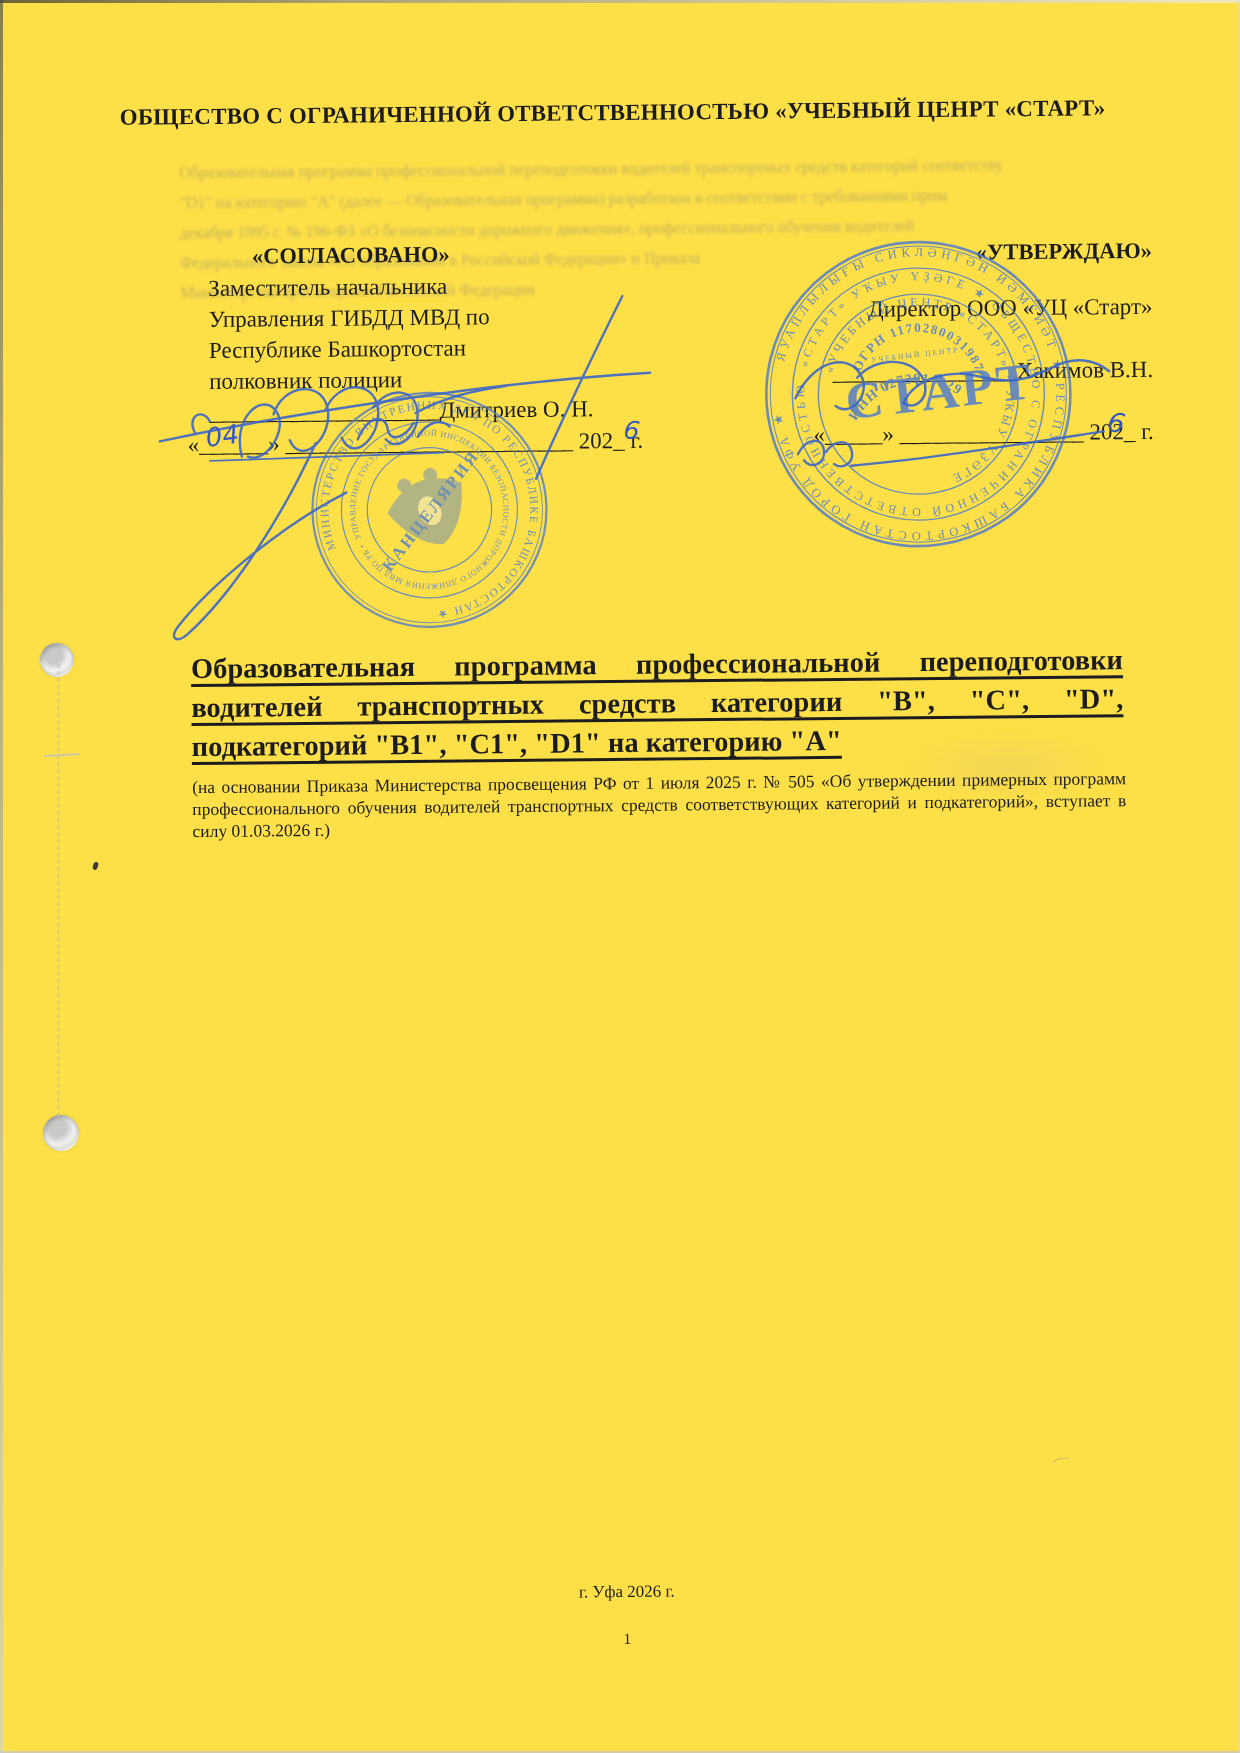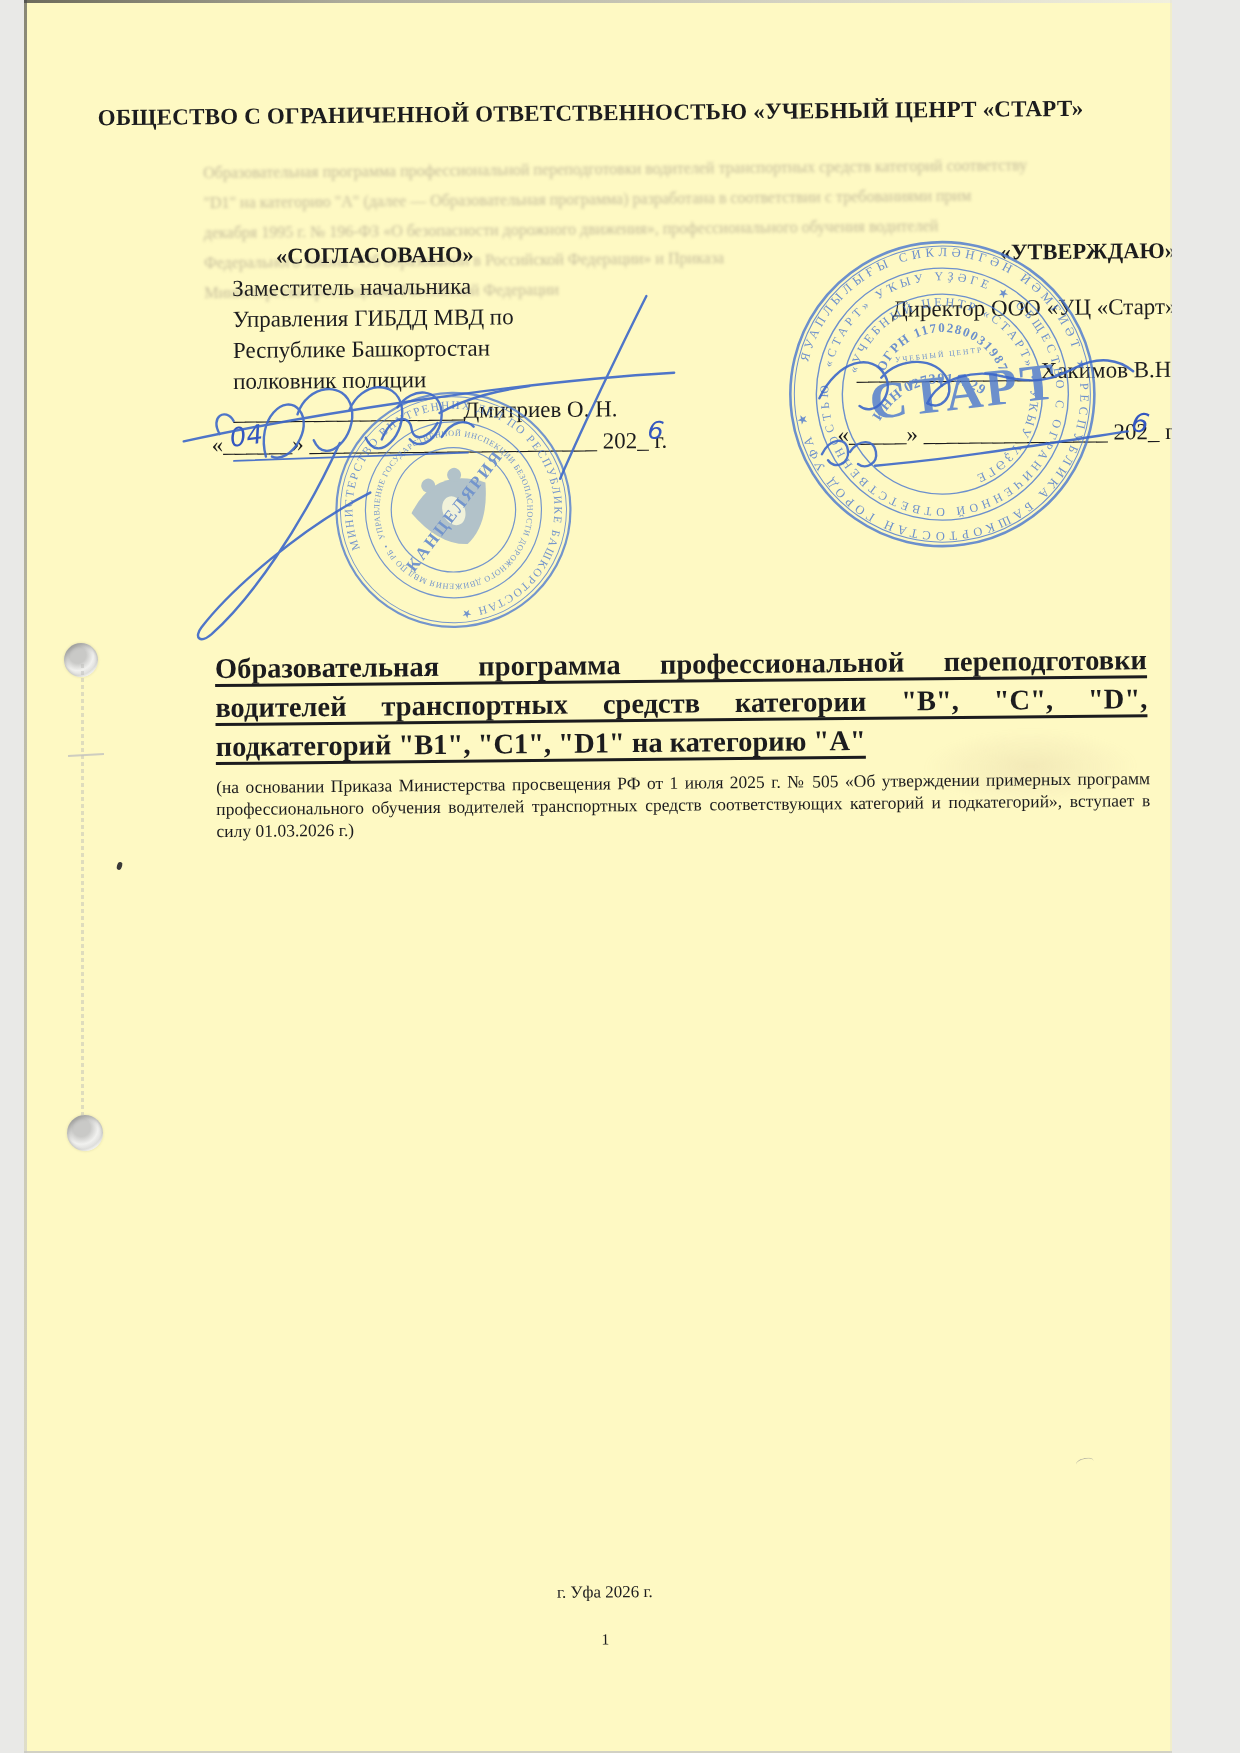--- a/index.html
+++ b/index.html
@@ -1,17 +1,17 @@
 <!DOCTYPE html>
 <html><head>
 <meta charset="utf-8">
 <style>
   html,body{margin:0;padding:0;background:#e9e9e7;}
-  .page{position:relative;width:1148px;height:1753px;background:#fef9c3;overflow:hidden;
-        font-family:"Liberation Serif", serif;color:#1c1c1e;margin-left:24px;}
+  .page{position:relative;width:1240px;height:1753px;background:#fde047;overflow:hidden;
+        font-family:"Liberation Serif", serif;color:#1c1c1e;}
   .content{position:absolute;inset:0;transform:rotate(-0.55deg);transform-origin:620px 880px;}
   .abs{position:absolute;}
   .org-title{left:0;top:100px;width:100%;text-align:center;font-weight:bold;font-size:23px;letter-spacing:.2px;}
   .bleed{left:186px;top:160px;width:948px;filter:blur(1.6px);opacity:.5;color:#8d8274;font-size:16px;}
   .bleed div{height:19px;margin-bottom:11px;overflow:hidden;white-space:nowrap;}
   .colrow{font-size:23px;white-space:nowrap;}
   .lbl{font-weight:bold;font-size:22.5px;}
   .col-right-row{left:700px;width:458px;text-align:right;}
   .hw{font-family:"DejaVu Sans",sans-serif;font-style:italic;color:#3457c0;}
   .main-title{left:193px;top:645px;width:932px;font-weight:bold;font-size:28.5px;line-height:39px;}

